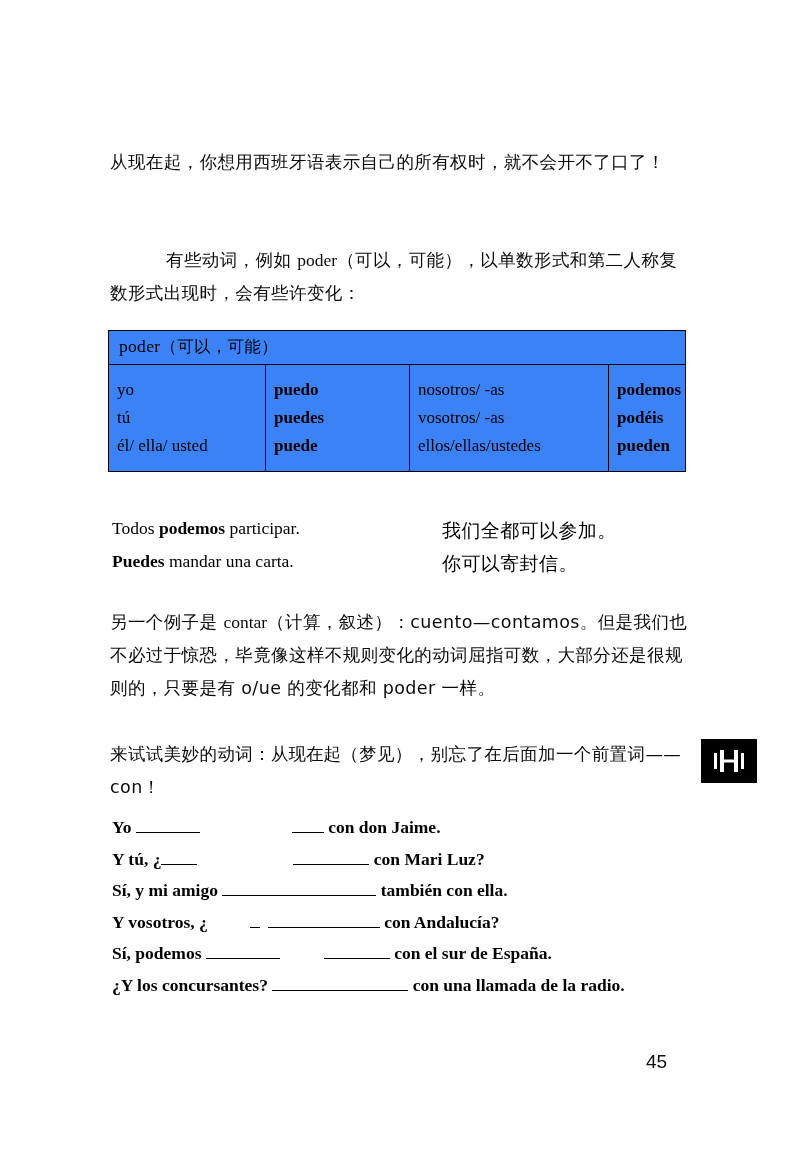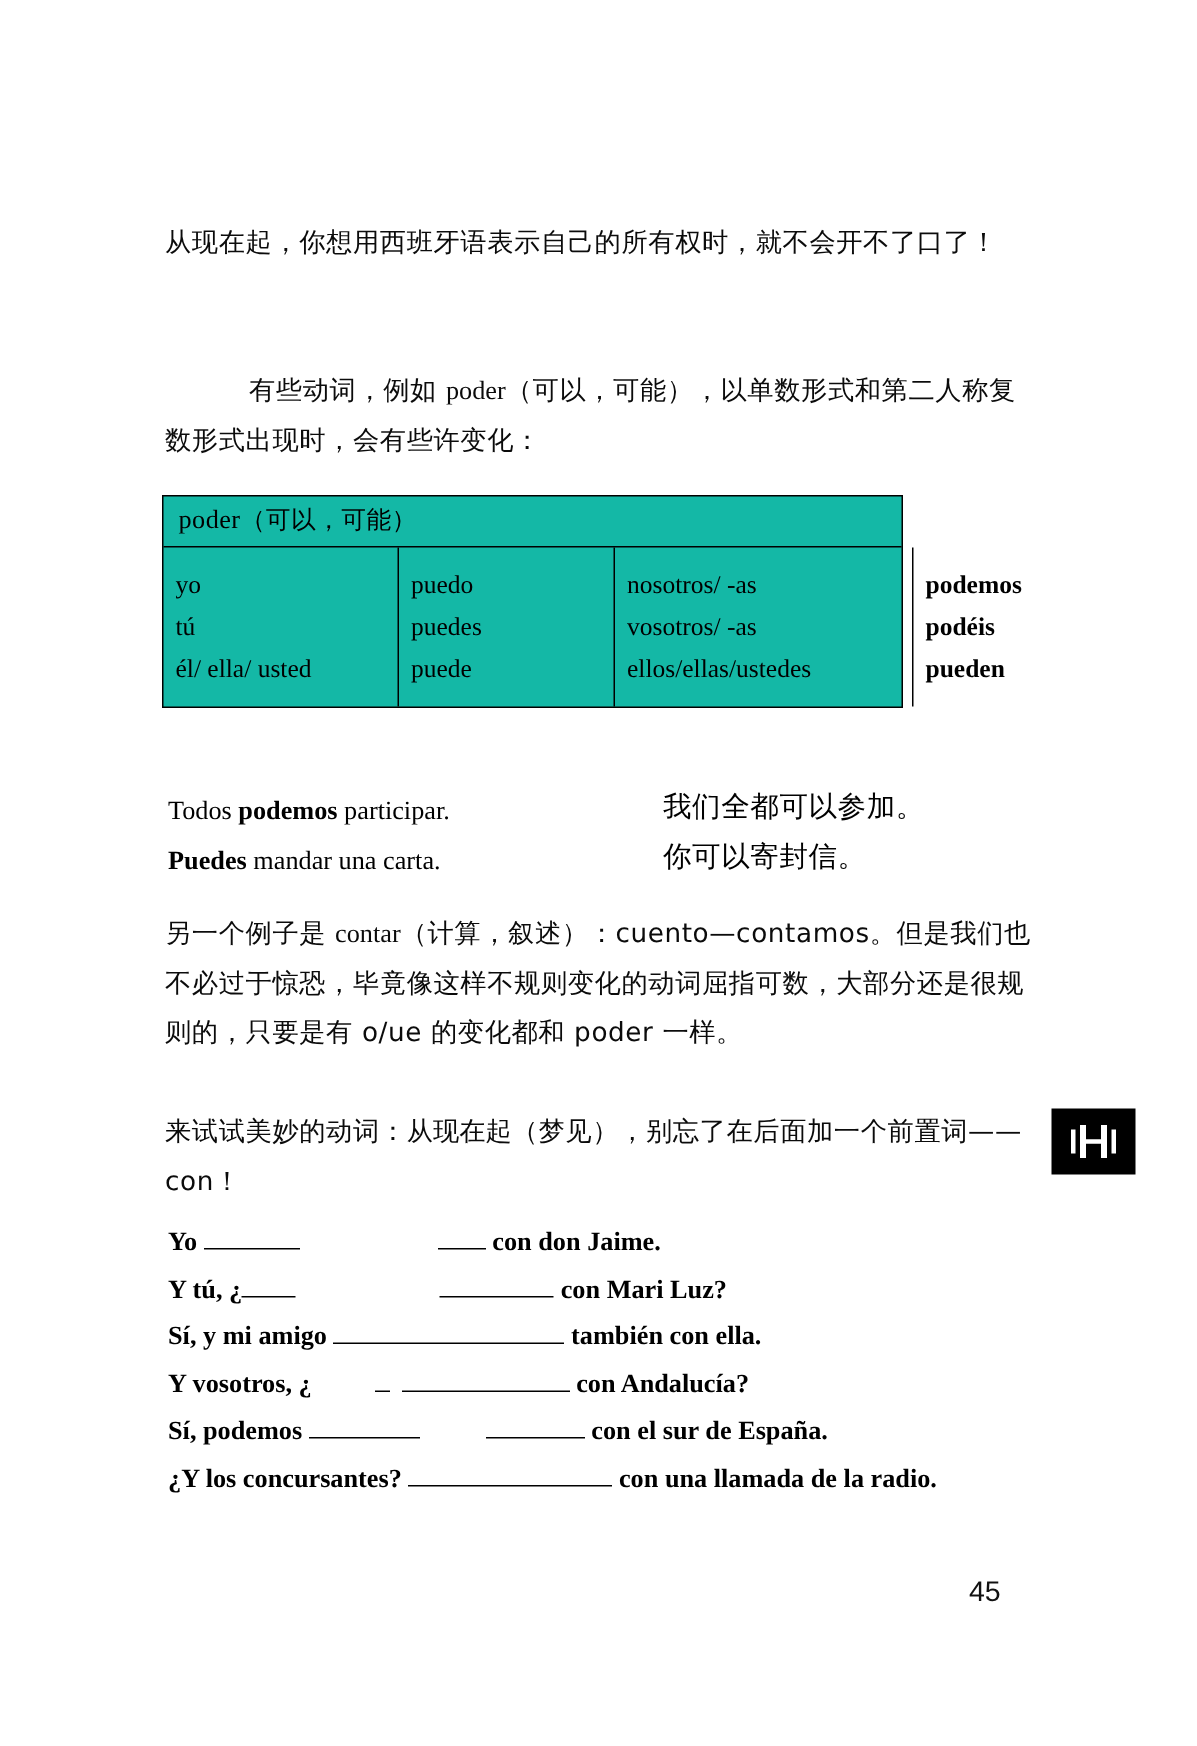--- a/index.html
+++ b/index.html
@@ -45,24 +45,24 @@
   
   #para-contar { left: 110px; top: 606px; width: 586px; }
   
   #para-sonar { left: 110px; top: 738px; width: 580px; }
 
   
   #conj-table {
     position: absolute;
     left: 108px;
     top: 330px;
-    width: 494px;
+    width: 578px;
     border: 1.6px solid #000;
     box-sizing: border-box;
-    background: #14b8a6;
+    background: #3b82f6;
   }
   #conj-table .tbl-title {
     border-bottom: 1.6px solid #000;
     padding: 5px 8px 6px 10px;
     font-family: "DejaVu Sans", "Liberation Sans", sans-serif;
     font-size: 16.5px;
     letter-spacing: 0.3px;
   }
   #conj-table .tbl-title .lat {
     font-family: "Liberation Serif", serif;
@@ -77,34 +77,34 @@
     font-family: "Liberation Serif", "DejaVu Serif", serif;
     font-size: 17px;
     padding: 1px 0 1px 8px;
     vertical-align: middle;
     line-height: 26px;
     height: 26px;
   }
   #conj-table tr:first-child td { padding-top: 12px; }
   #conj-table tr:last-child td { padding-bottom: 12px; }
   #conj-table td.c1 { width: 148px; border-right: 1.3px solid #000; }
-  #conj-table td.c2 { width: 135px; font-weight: normal; }
+  #conj-table td.c2 { width: 135px; font-weight: bold; }
   #conj-table td.c3 { width: 190px; border-left: 1.3px solid #000; }
   #conj-table td.c4 { width: 105px; font-weight: bold; border-left: 1.3px solid #000; }
 
   
   #examples {
     position: absolute;
     left: 112px;
     top: 518px;
     width: 580px;
   }
   #examples .ex-row {
     display: flex;
-    align-items: flex-end;
+    align-items: flex-start;
     height: 33px;
   }
   #examples .ex-es {
     width: 330px;
     font-family: "Liberation Serif", serif;
     font-size: 17.5px;
   }
   #examples .ex-es b { font-weight: bold; }
   #examples .ex-cn {
     font-family: "DejaVu Sans", "Liberation Sans", sans-serif;

